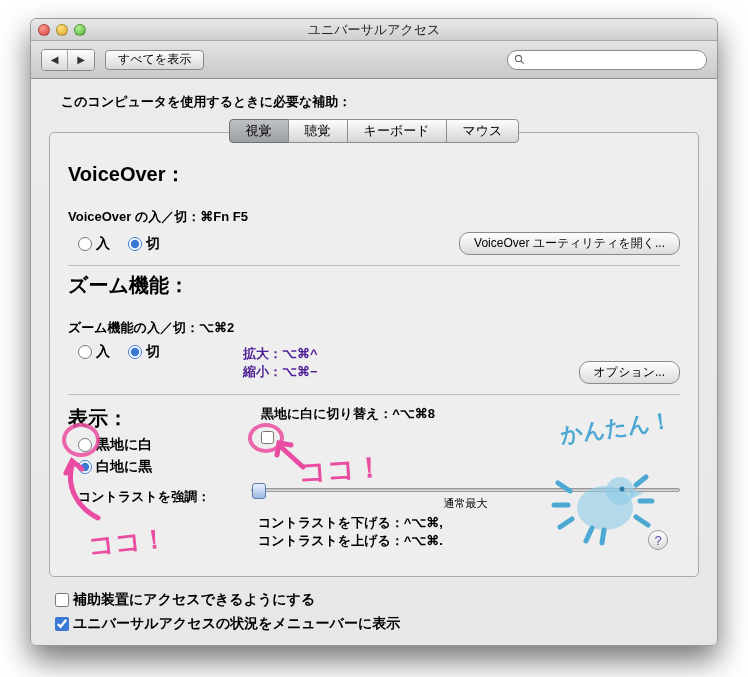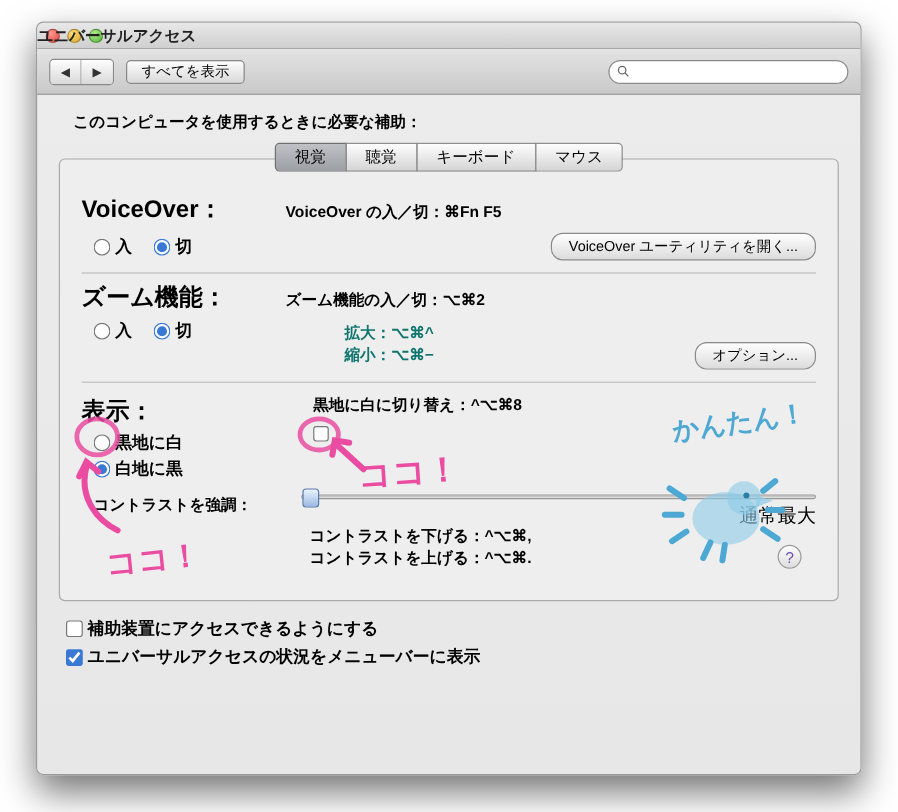--- a/index.html
+++ b/index.html
@@ -31,24 +31,23 @@
   }
   .traffic { display: flex; gap: 6px; }
   .tl {
     width: 12px; height: 12px; border-radius: 50%;
     border: 1px solid rgba(0,0,0,0.25);
   }
   .tl.close { background: radial-gradient(circle at 35% 30%, #ff9b94, #d9433a); }
   .tl.min   { background: radial-gradient(circle at 35% 30%, #ffe07a, #d9a42a); }
   .tl.zoom  { background: radial-gradient(circle at 35% 30%, #b3f093, #4fae33); }
   .title {
-    position: absolute; left: 0; right: 0; text-align: left;
+    position: absolute; left: 0; right: 0; text-align: center;
     font-size: 13px; color: #222;
     pointer-events: none;
-    font-weight: bold;
   }
   .toolbar {
     height: 38px;
     background: linear-gradient(#e3e3e3, #c9c9c9);
     border-bottom: 1px solid #8f8f8f;
     display: flex; align-items: center; gap: 10px;
     padding: 0 10px;
   }
   .nav {
     display: inline-flex;
@@ -110,34 +109,34 @@
     background: #eee;
     padding: 22px 18px 16px;
     position: relative;
   }
   .section { padding: 6px 0 10px; }
   .section + .section { border-top: 1px solid #bdbdbd; }
   .sec-head {
     font-size: 20px; font-weight: bold;
     display: inline-block; min-width: 160px;
   }
-  .sec-line { display: flex; align-items: baseline; gap: 10px; }
+  .sec-line { display: flex; align-items: baseline; gap: 20px; flex-direction: column; }
   .sub { font-size: 13px; font-weight: bold; }
   .radios { margin: 6px 0 0 10px; display: flex; gap: 18px; align-items: center; font-size: 14px; font-weight: bold;}
   .radio { display: inline-flex; align-items: center; gap: 4px; }
   .radio input { width: 14px; height: 14px; accent-color: #3a78d6;}
   .btn {
     background: linear-gradient(#fefefe,#dcdcdc);
     border: 1px solid #8a8a8a; border-radius: 10px;
     padding: 2px 14px; font-size: 12px;
     cursor: pointer;
   }
   .row-right { float: right; }
   .zoom-info { margin-left: 175px; margin-top: -20px; font-size: 13px; font-weight: bold;}
-  .zoom-info .dim { color: #0f766e; margin-left: 44px; }
+  .zoom-info .dim { color: #4c1d95; }
   .disp-cols { display: flex; gap: 18px; margin-top: 4px; }
   .disp-left { width: 175px; }
   .disp-right { flex: 1; }
   .disp-right .label { font-size: 13px; font-weight: bold;}
   .vradios { margin: 4px 0 0 10px; display: flex; flex-direction: column; gap: 4px; font-size: 14px; font-weight: bold;}
   .check { display: inline-flex; align-items: center; gap: 4px; font-size: 14px; font-weight: bold;}
   .slider-row { display: flex; align-items: center; gap: 8px; margin-top: 12px; }
   .slider-row .lbl { font-size: 13px; font-weight: bold;}
   .slider-wrap { flex: 1; position: relative; padding-bottom: 14px;}
   .track {
@@ -145,21 +144,21 @@
     border: 1px solid #999; border-radius: 3px;
     position: relative;
   }
   .thumb {
     position: absolute; top: -6px; left: 0;
     width: 14px; height: 16px;
     background: linear-gradient(#eaf2ff,#9cb9e2);
     border: 1px solid #5b7baf; border-radius: 3px;
     cursor: pointer;
   }
-  .ticklabels { display: flex; justify-content: flex-end; font-size: 16px; margin-top: 4px; position:absolute; left:0; right:0;}
+  .ticklabels { display: flex; justify-content: center; font-size: 11px; margin-top: 4px; position:absolute; left:0; right:0;}
   .contrast-help { margin-left: 95px; margin-top: 8px; font-size: 13px; font-weight: bold;}
   .help-btn {
     position: absolute; right: 12px; bottom: 10px;
     width: 20px; height: 20px; border-radius: 50%;
     border: 1px solid #999; background: linear-gradient(#fdfdfd,#ddd);
     font-size: 13px; color: #6a4fae; cursor: pointer;
     display:flex; align-items:center; justify-content:center;
   }
   .footer-checks { margin: 14px 0 0 6px; display: flex; flex-direction: column; gap: 6px; font-size: 14px; font-weight:bold;}
   .footer-checks .check input { width:14px; height:14px; accent-color:#3a78d6;}

